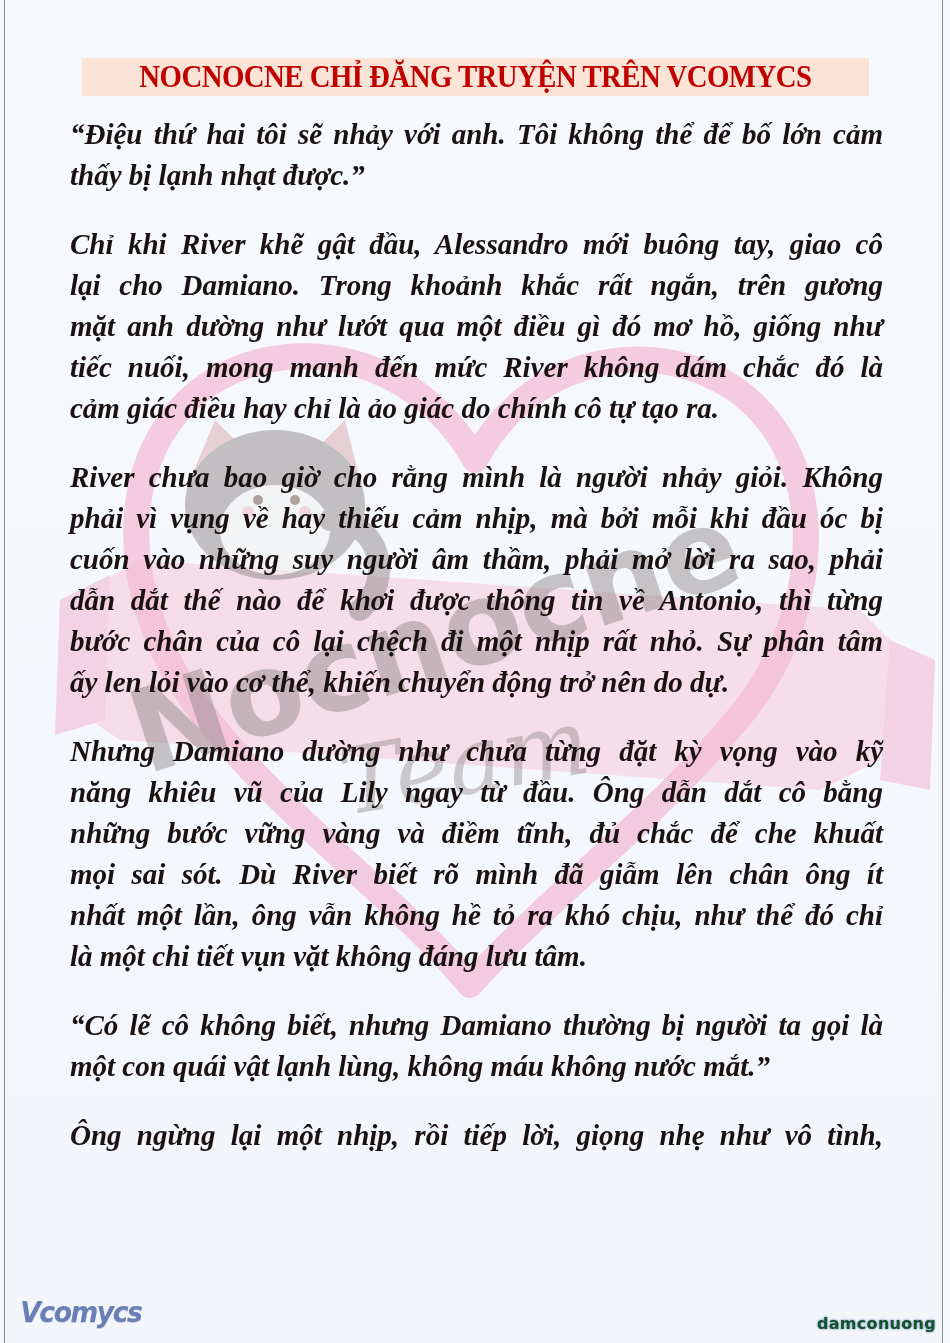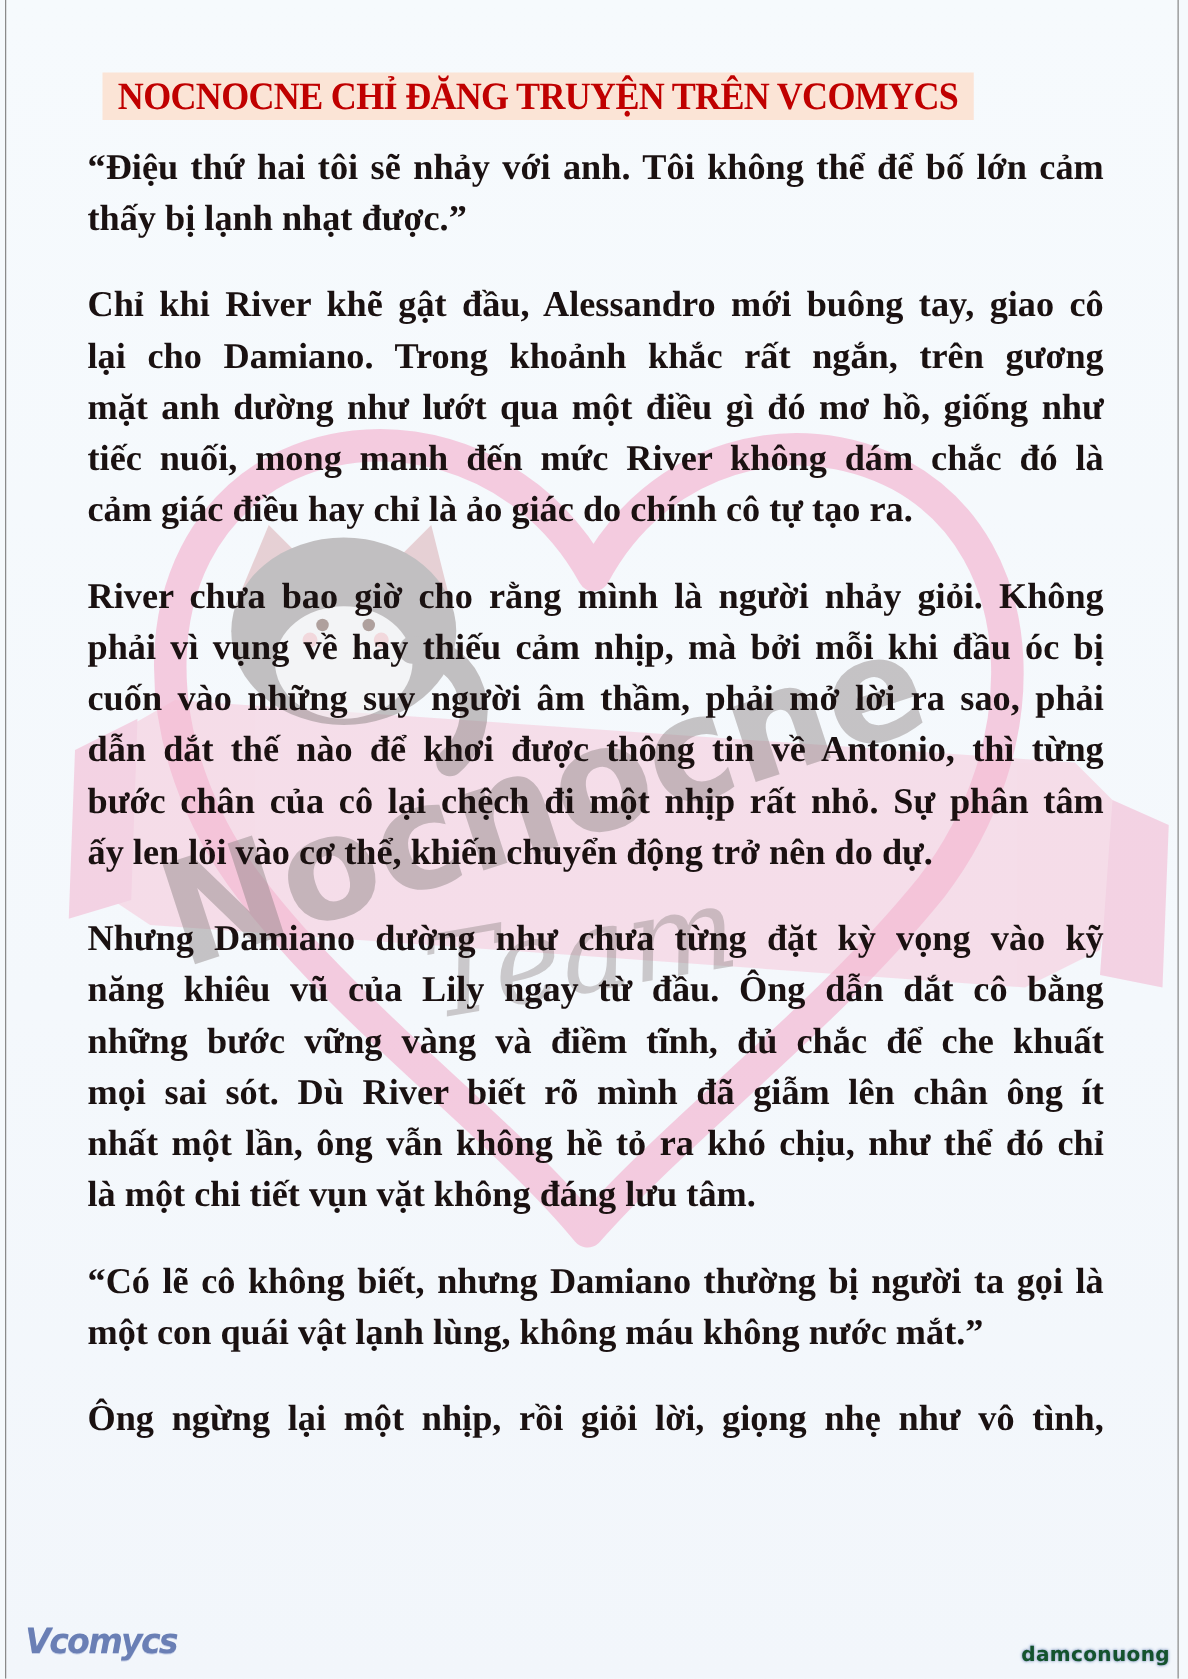--- a/index.html
+++ b/index.html
@@ -9,29 +9,29 @@
     font-family: "Liberation Serif", "DejaVu Serif", serif;
   }
   .page-frame {
     position: absolute; left: 4px; top: 0; width: 939px; height: 1343px;
     border-left: 1.5px solid #8a8a8a; border-right: 1.5px solid #8a8a8a;
     background: linear-gradient(180deg, #f6fafd 0%, #f4f8fc 60%, #f2f6fb 100%);
     box-sizing: border-box;
   }
   .watermark { position: absolute; left: 0; top: 0; width: 950px; height: 1343px; pointer-events: none; }
   .title-band {
-    position: absolute; left: 82px; top: 58px; width: 697px; height: 38px;
+    position: absolute; left: 82px; top: 58px; width: 787px; height: 38px;
     background: #fbe4d6; display: flex; align-items: center; justify-content: center; text-align: right;
   }
   .title-text {
     color: #c00000; font-weight: bold; font-size: 31px; letter-spacing: -0.6px;
     transform: scaleX(0.93); white-space: nowrap; font-family: "Liberation Serif", serif;
   }
   .content { position: absolute; left: 70px; top: 114px; width: 813px; }
-  .para { margin: 0 0 28px 0; }
+  .para { margin: 0 0 28px 0; font-style: italic; }
   .line {
     display: block; height: 41px; line-height: 41px; font-size: 29px; font-weight: bold;
     color: #1a1111; white-space: nowrap;
     text-align: justify; text-align-last: justify;
   }
   .line.last { text-align-last: left; }
   .logo-vcomycs {
     position: absolute; left: 17px; top: 1296px; font-family: "DejaVu Sans", sans-serif;
     font-size: 28px; font-weight: bold; font-style: italic; color: #6a7fb5; letter-spacing: -1.5px;
     transform: scaleX(0.95); text-shadow: 0 1px 0 #c6cfe6;
@@ -105,18 +105,18 @@
     <span class="line">những bước vững vàng và điềm tĩnh, đủ chắc để che khuất</span>
     <span class="line">mọi sai sót. Dù River biết rõ mình đã giẫm lên chân ông ít</span>
     <span class="line">nhất một lần, ông vẫn không hề tỏ ra khó chịu, như thể đó chỉ</span>
     <span class="line last">là một chi tiết vụn vặt không đáng lưu tâm.</span>
   </div>
   <div class="para">
     <span class="line">“Có lẽ cô không biết, nhưng Damiano thường bị người ta gọi là</span>
     <span class="line last">một con quái vật lạnh lùng, không máu không nước mắt.”</span>
   </div>
   <div class="para">
-    <span class="line">Ông ngừng lại một nhịp, rồi giỏi lời, giọng nhẹ như vô tình,</span>
+    <span class="line">Ông ngừng lại một nhịp, rồi tiếp lời, giọng nhẹ như vô tình,</span>
   </div>
 </div>
 
 <div class="logo-vcomycs">Vcomycs</div>
 <div class="logo-damconuong">damconuong</div>
 
 </body></html>

